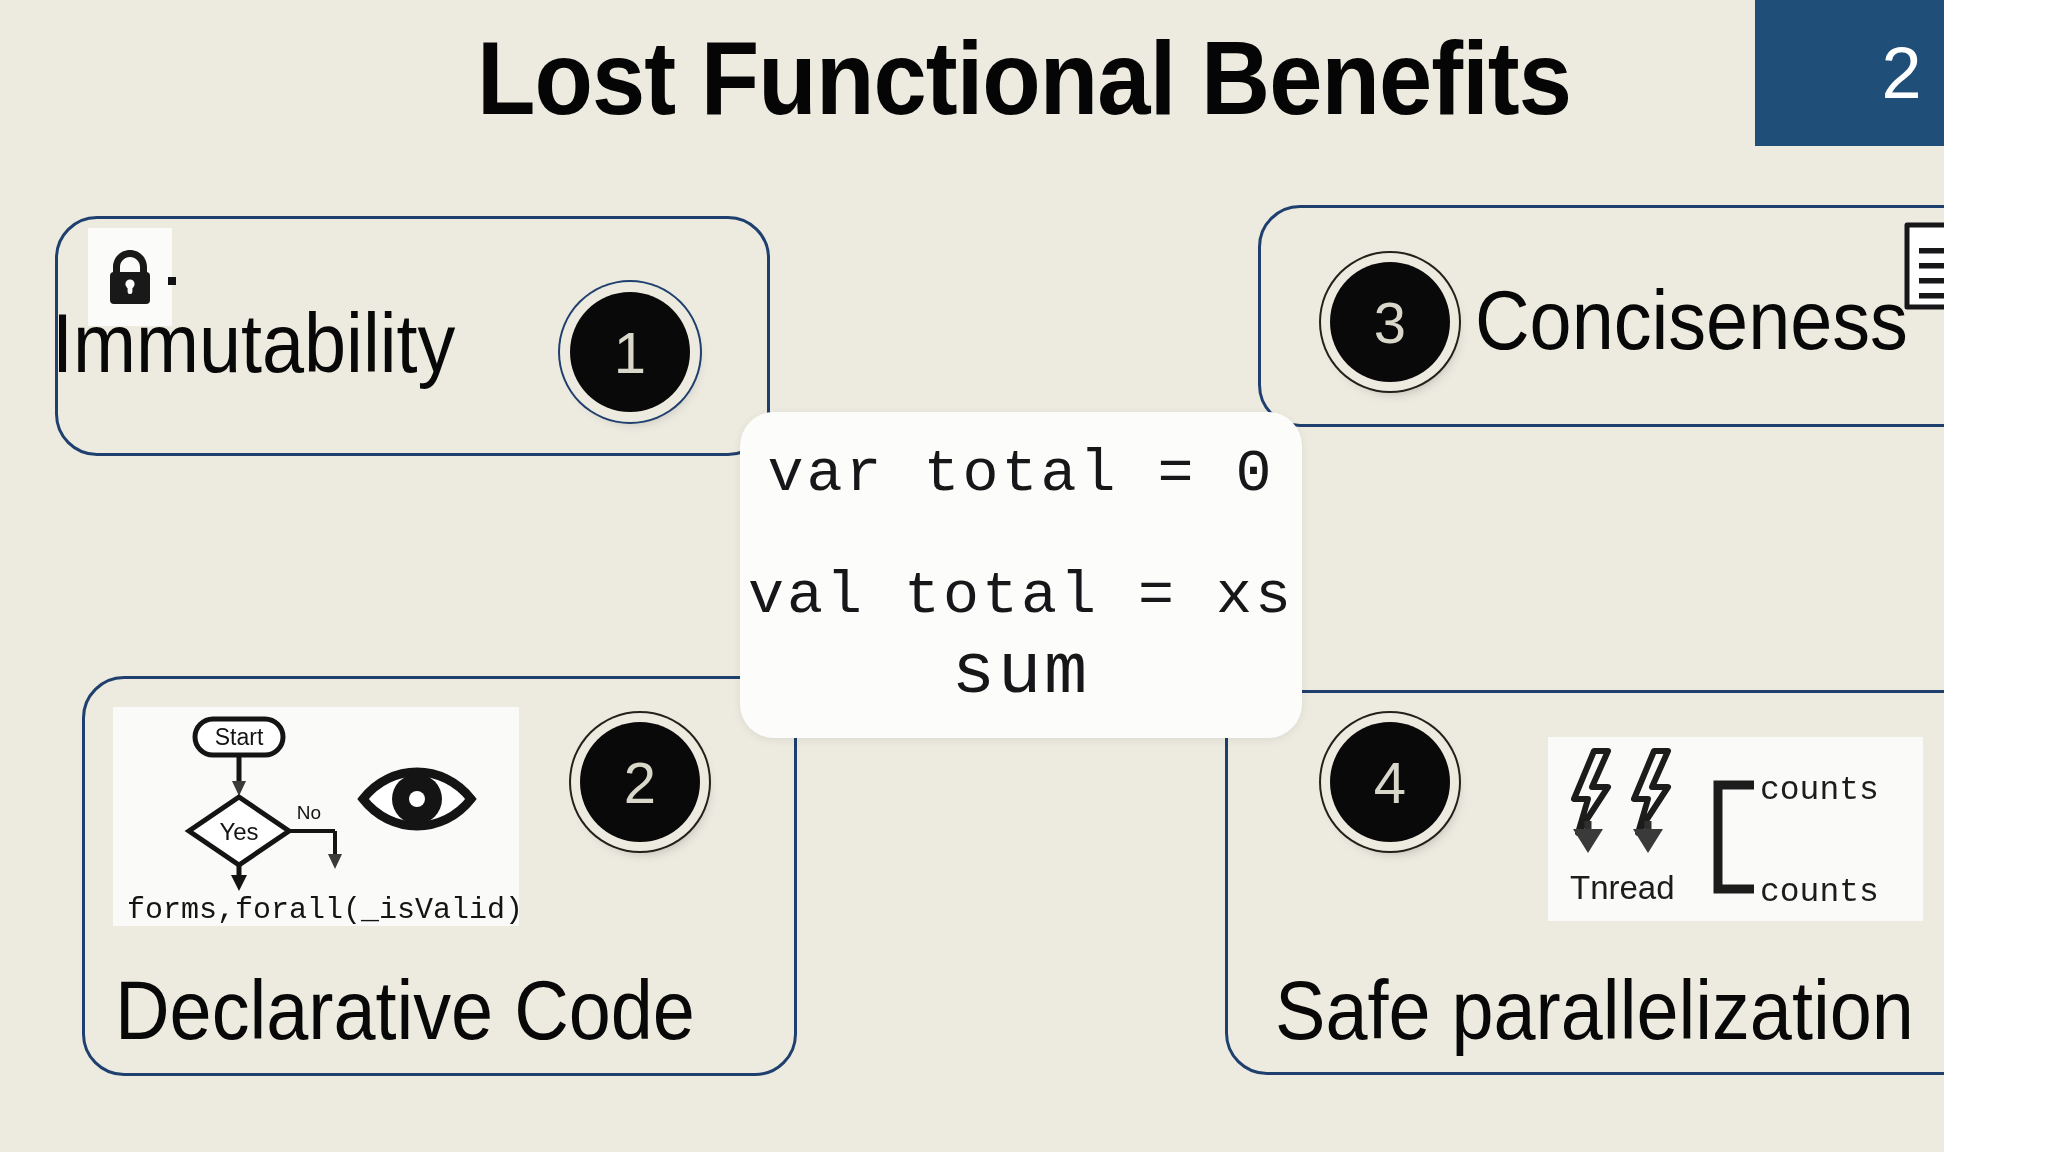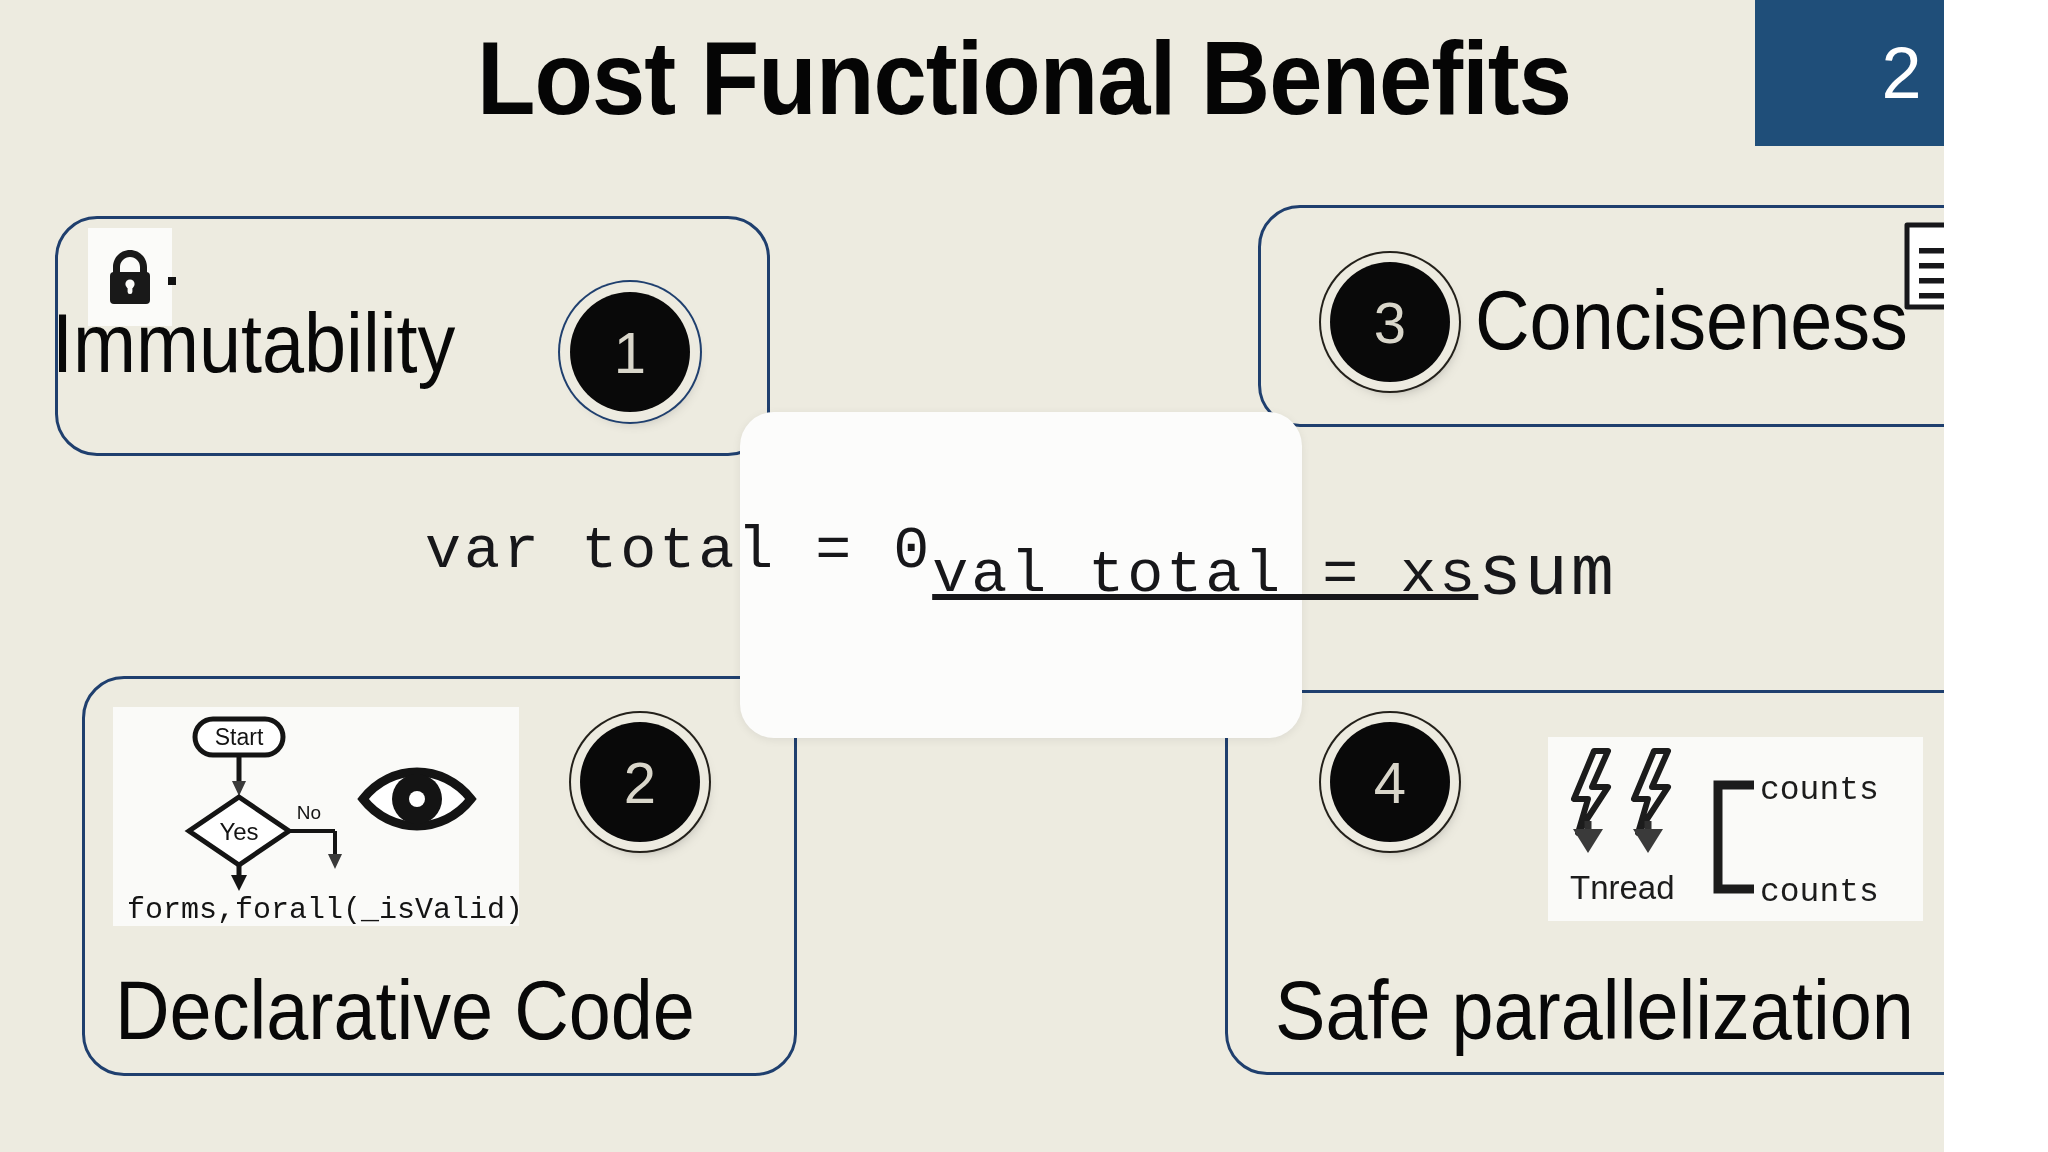--- a/index.html
+++ b/index.html
@@ -160,40 +160,39 @@
   #code-box {
     position: absolute;
     left: 740px;
     top: 412px;
     width: 562px;
     height: 326px;
     background: #fcfcfb;
     border-radius: 34px;
     box-shadow: 0 2px 10px rgba(0,0,0,0.07);
     display: flex;
-    flex-direction: row;
+    flex-direction: column;
     align-items: center;
     justify-content: center;
     font-family: "Liberation Mono", monospace;
     color: #17171a;
     z-index: 5;
   }
   #code-line-1 {
     font-size: 60px;
     line-height: 74px;
     letter-spacing: 3px;
     margin-bottom: 48px;
     white-space: pre;
   }
   #code-line-2 {
     font-size: 60px;
     line-height: 74px;
     letter-spacing: 3px;
     white-space: pre;
-    text-decoration: underline;
   }
   #code-line-3 {
     font-size: 72px;
     line-height: 80px;
     letter-spacing: 3px;
     white-space: pre;
     text-align: center;
   }
 
   

